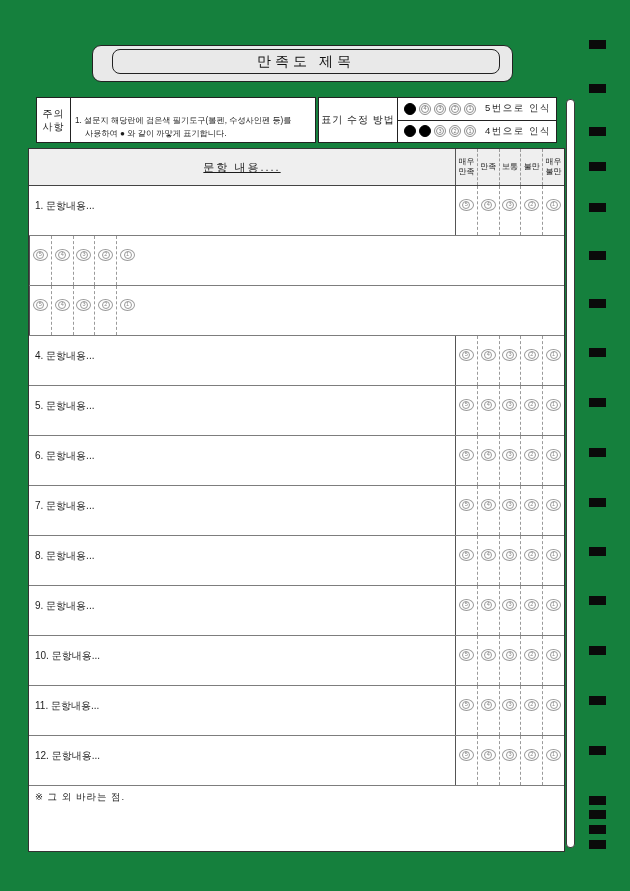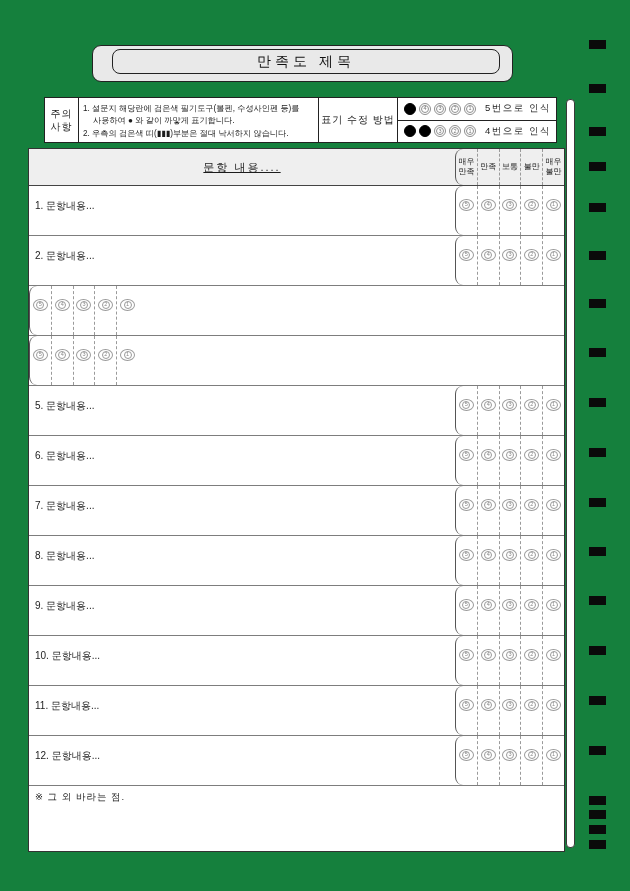--- a/index.html
+++ b/index.html
@@ -13,21 +13,21 @@
     background:#e9e9e9;border:1.6px solid #222;border-radius:9px;box-sizing:border-box;
   }
   .title-inner{
     position:absolute;left:19px;top:3px;right:12px;bottom:7px;
     background:#e9e9e9;border:1.2px solid #222;border-radius:8px;
     display:flex;align-items:center;justify-content:center;
   }
   .title-text{font-size:14px;letter-spacing:4px;color:#111;}
   
   .notice-box{
-    position:absolute;left:44px;top:97px;width:280px;height:46px;
+    position:absolute;left:36px;top:97px;width:280px;height:46px;
     border:1.3px solid #222;box-sizing:border-box;display:flex;background:#fff;
   }
   .notice-label{
     width:33px;border-right:1px solid #222;display:flex;align-items:center;justify-content:center;
     white-space:pre-line;font-size:10px;line-height:1.35;text-align:center;letter-spacing:1px;
   }
   .notice-lines{flex:1;padding:3px 2px 2px 4px;display:flex;flex-direction:column;justify-content:flex-end;}
   .notice-line{font-size:8.2px;line-height:1.5;white-space:nowrap;}
   .notice-line.indent{padding-left:10px;}
   
@@ -53,21 +53,21 @@
     font-size:5.5px;color:#777;display:flex;align-items:center;justify-content:center;line-height:1;
   }
   .corr-text{font-size:9.5px;letter-spacing:1.5px;white-space:nowrap;}
   
   .survey-table{
     position:absolute;left:28px;top:148px;width:537px;height:704px;
     border:1.6px solid #333;box-sizing:border-box;display:flex;flex-direction:column;background:#fff;
   }
   .h-row{display:flex;height:36px;min-height:36px;border-bottom:1.3px solid #444;background:#efefef;}
   .q-header{flex:1;display:flex;align-items:center;justify-content:center;font-size:11px;letter-spacing:2px;text-decoration:underline;}
-  .rates{width:109px;display:flex;border-left:1px solid #555;box-sizing:border-box;border-radius:8px;}
+  .rates{width:109px;display:flex;border-left:1px solid #555;box-sizing:border-box;}
   .rate-cell{flex:1;border-left:1px dashed #9a9a9a;display:flex;justify-content:center;box-sizing:border-box;}
   .rate-cell:first-child{border-left:none;}
   .rate-cell.head{align-items:center;font-size:8px;line-height:1.2;white-space:pre-line;text-align:center;color:#222;}
   .t-row{display:flex;height:49px;min-height:49px;border-bottom:1px solid #7d7d7d;}
   .q-cell{flex:1;padding:13px 0 0 6px;font-size:10px;box-sizing:border-box;}
   .t-row .rate-cell{align-items:flex-start;padding-top:13px;}
   .bubble{
     width:15px;height:12px;border:1px solid #9a9a9a;border-radius:50%;box-sizing:border-box;
     display:flex;align-items:center;justify-content:center;background:#fff;cursor:pointer;
   }
@@ -93,21 +93,20 @@
       <span class="title-text">만족도 제목</span>
     </div>
   </div>
 
   <div class="notice-box">
     <div class="notice-label">주의
 사항</div>
     <div class="notice-lines" id="notice-lines">
         <div class="notice-line">1. 설문지 해당란에 검은색 필기도구(볼펜, 수성사인펜 등)를</div>
         <div class="notice-line indent">사용하여 ● 와 같이 까맣게 표기합니다.</div>
-        <div class="notice-line">2. 우측의 검은색 띠(▮▮▮)부분은 절대 낙서하지 않습니다.</div>
       </div>
   </div>
 
   <div class="correction-box">
     <div class="correction-label">표기 수정 방법</div>
     <div class="correction-rows" id="correction-rows">
         <div class="corr-row">
           <span class="cbubbles">
             <span class="cbubble filled"></span>
             <span class="cbubble">
@@ -182,79 +181,79 @@
               </span>
             </div>
             <div class="rate-cell">
               <span class="bubble">
                 <span class="core">1</span>
               </span>
             </div>
           </div>
         </div>
         <div class="t-row">
-          <div class="q-cell">2. 문항내용...</div>
-          <div class="rates">
-            <div class="rate-cell">
-              <span class="bubble">
-                <span class="core">5</span>
-              </span>
-            </div>
-            <div class="rate-cell">
-              <span class="bubble">
-                <span class="core">4</span>
-              </span>
-            </div>
-            <div class="rate-cell">
-              <span class="bubble">
-                <span class="core">3</span>
-              </span>
-            </div>
-            <div class="rate-cell">
-              <span class="bubble">
-                <span class="core">2</span>
-              </span>
-            </div>
-            <div class="rate-cell">
-              <span class="bubble">
-                <span class="core">1</span>
-              </span>
-            </div>
-          </div>
-        </div>
-        <div class="t-row">
-          <div class="rates">
-            <div class="rate-cell">
-              <span class="bubble">
-                <span class="core">5</span>
-              </span>
-            </div>
-            <div class="rate-cell">
-              <span class="bubble">
-                <span class="core">4</span>
-              </span>
-            </div>
-            <div class="rate-cell">
-              <span class="bubble">
-                <span class="core">3</span>
-              </span>
-            </div>
-            <div class="rate-cell">
-              <span class="bubble">
-                <span class="core">2</span>
-              </span>
-            </div>
-            <div class="rate-cell">
-              <span class="bubble">
-                <span class="core">1</span>
-              </span>
-            </div>
-          </div>
-        </div>
-        <div class="t-row">
+          <div class="rates">
+            <div class="rate-cell">
+              <span class="bubble">
+                <span class="core">5</span>
+              </span>
+            </div>
+            <div class="rate-cell">
+              <span class="bubble">
+                <span class="core">4</span>
+              </span>
+            </div>
+            <div class="rate-cell">
+              <span class="bubble">
+                <span class="core">3</span>
+              </span>
+            </div>
+            <div class="rate-cell">
+              <span class="bubble">
+                <span class="core">2</span>
+              </span>
+            </div>
+            <div class="rate-cell">
+              <span class="bubble">
+                <span class="core">1</span>
+              </span>
+            </div>
+          </div>
+        </div>
+        <div class="t-row">
+          <div class="rates">
+            <div class="rate-cell">
+              <span class="bubble">
+                <span class="core">5</span>
+              </span>
+            </div>
+            <div class="rate-cell">
+              <span class="bubble">
+                <span class="core">4</span>
+              </span>
+            </div>
+            <div class="rate-cell">
+              <span class="bubble">
+                <span class="core">3</span>
+              </span>
+            </div>
+            <div class="rate-cell">
+              <span class="bubble">
+                <span class="core">2</span>
+              </span>
+            </div>
+            <div class="rate-cell">
+              <span class="bubble">
+                <span class="core">1</span>
+              </span>
+            </div>
+          </div>
+        </div>
+        <div class="t-row">
+          <div class="q-cell">4. 문항내용...</div>
           <div class="rates">
             <div class="rate-cell">
               <span class="bubble">
                 <span class="core">5</span>
               </span>
             </div>
             <div class="rate-cell">
               <span class="bubble">
                 <span class="core">4</span>
               </span>

